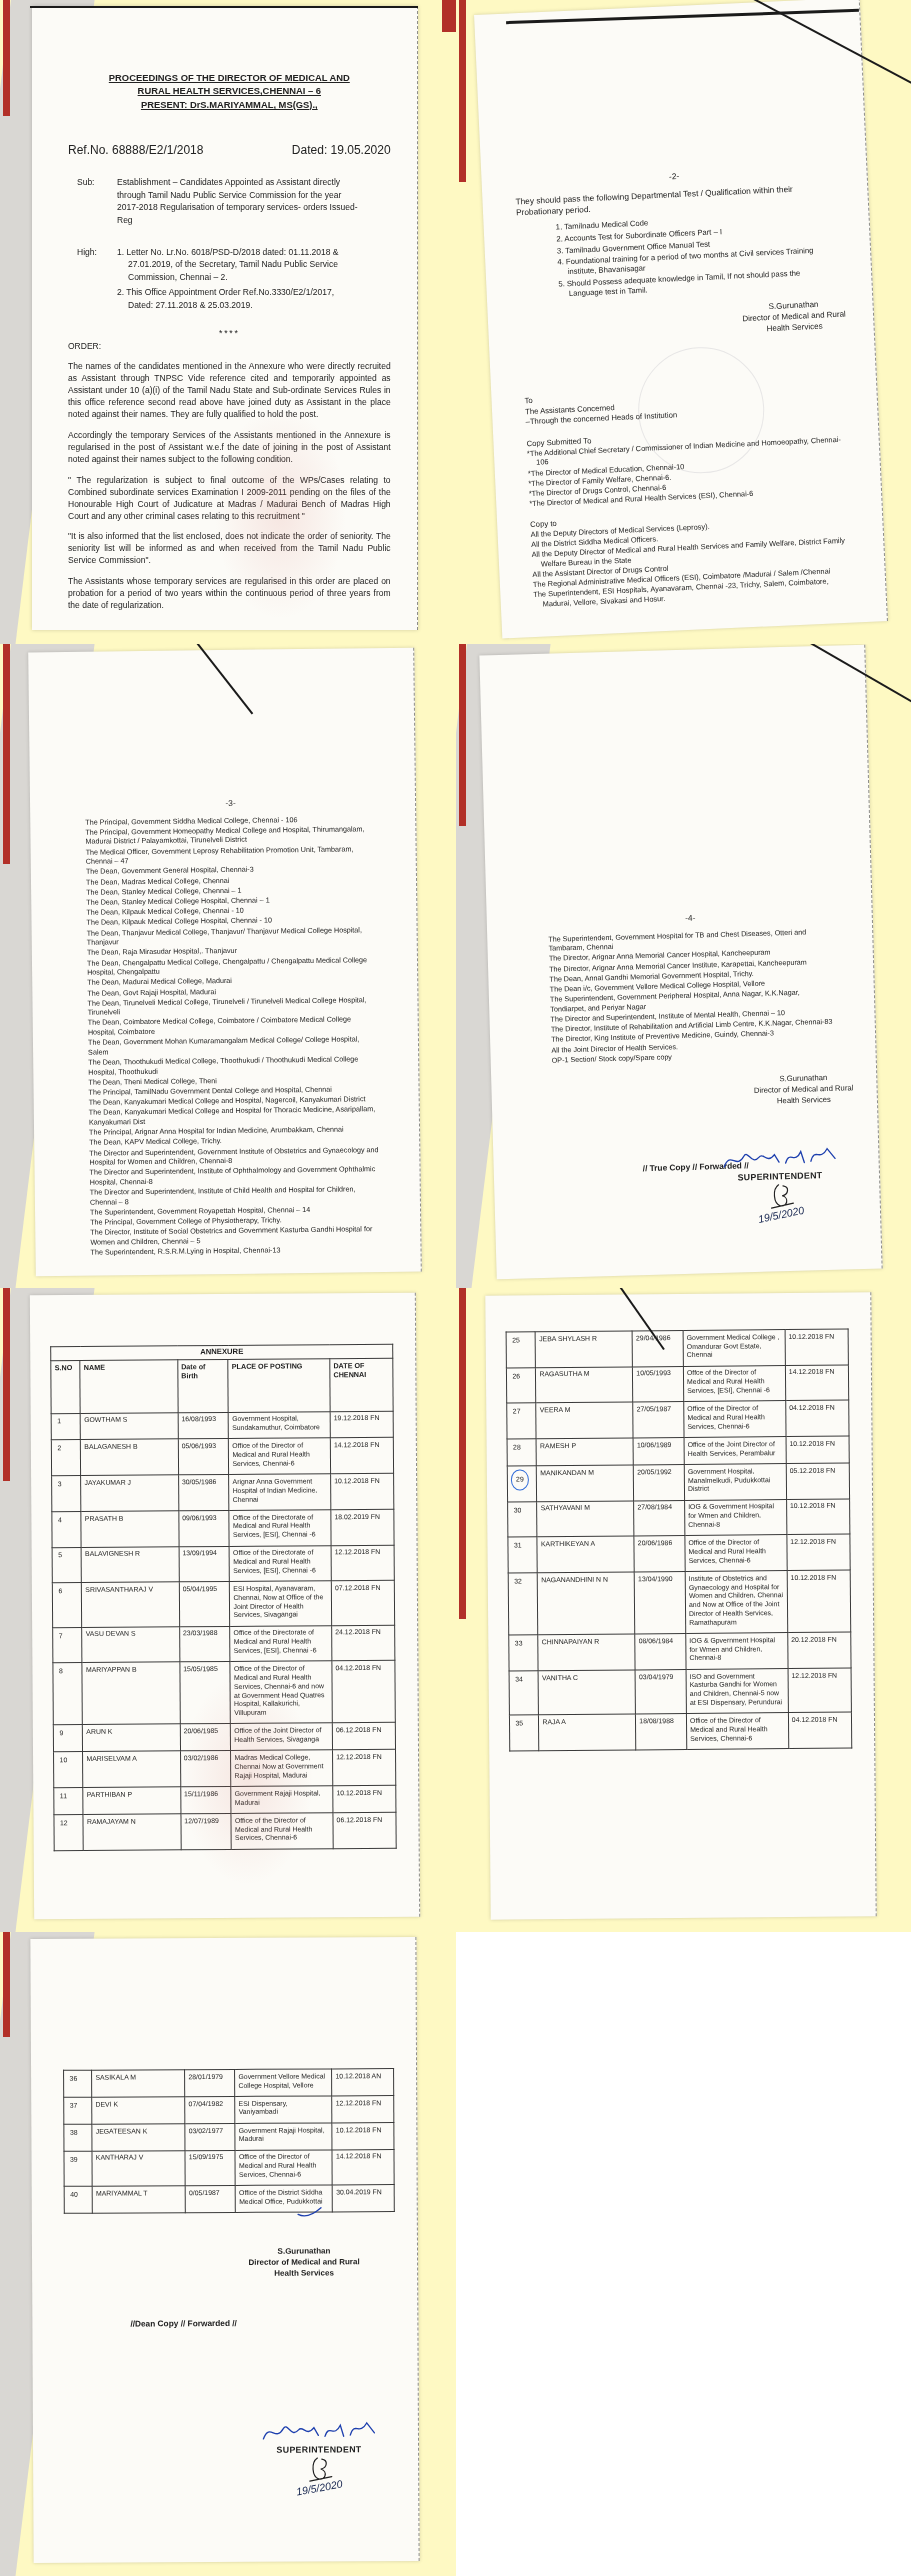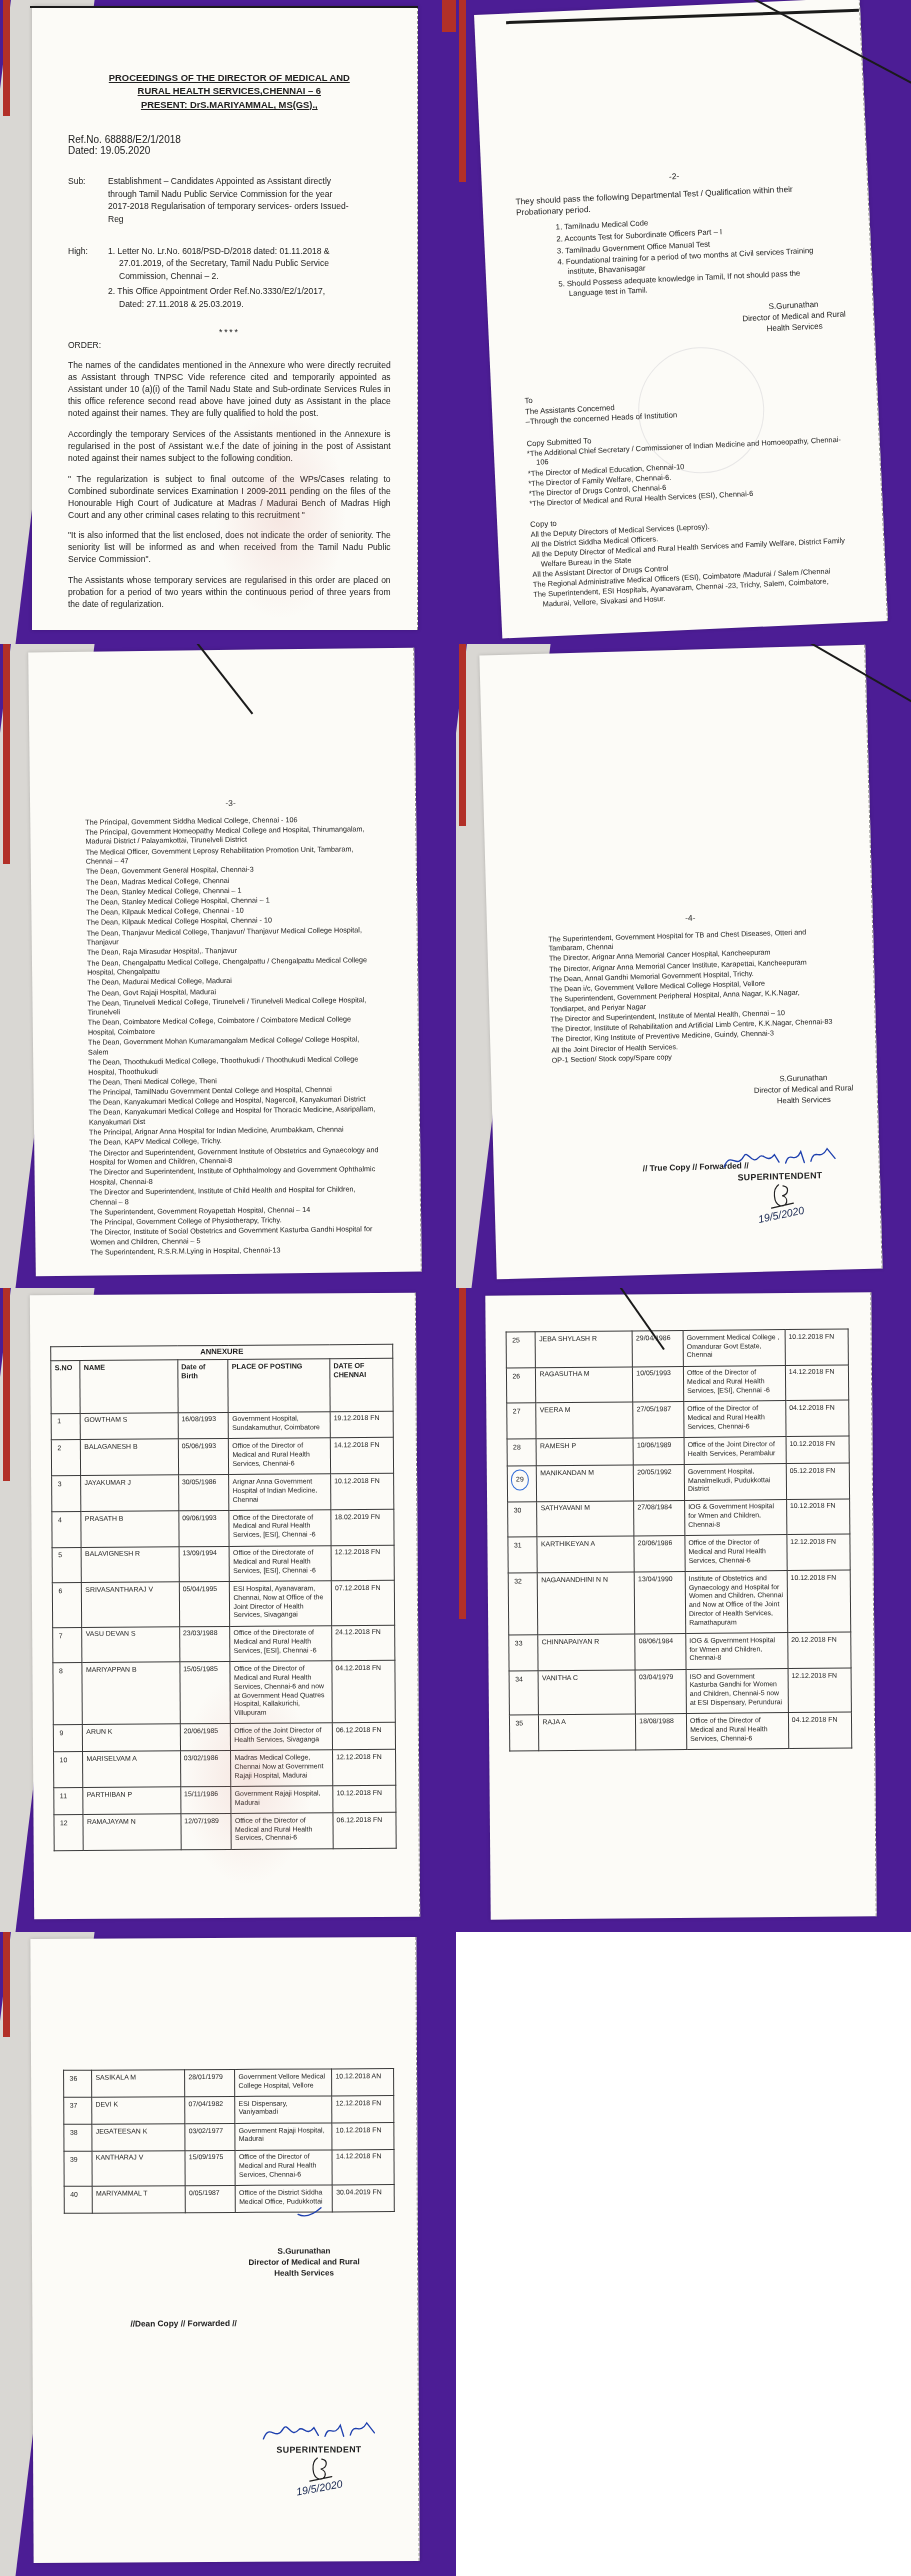--- a/index.html
+++ b/index.html
@@ -4,42 +4,42 @@
 <style>
   html,body{margin:0;padding:0;}
   body{
     width:911px;height:2576px;
     background:#ffffff;
     font-family:"Liberation Sans", sans-serif;
     color:#222;
     position:relative;
   }
   .grid{display:grid;grid-template-columns:456px 456px;grid-auto-rows:644px;width:911px;}
-  .tile{position:relative;overflow:hidden;background:#4c1d95;}
+  .tile{position:relative;overflow:hidden;background:#fef9c3;}
   .tile.empty{background:#ffffff;}
   
   .red-strip{position:absolute;left:3.3px;top:0;width:7.2px;background:#b23028;z-index:1;}
   .red-corner{position:absolute;right:0;top:0;width:14.3px;height:32px;background:#b23028;z-index:1;}
   .under-sheet{position:absolute;left:-30px;top:-22px;width:83px;height:716px;background:#d9d7d3;transform:rotate(7deg);z-index:1;}
   .topline{position:absolute;left:30px;top:5.5px;width:388px;height:2.2px;background:#1a1a1a;z-index:4;}
   .diag{position:absolute;background:#1b1b1b;z-index:4;}
   .sheet{
     position:absolute;left:32px;top:5.5px;width:386px;height:624px;
     background:#fcfbf7;border-right:1.1px dashed #8d8d89;
     box-shadow:0 0 3.9px rgba(0,0,0,.18);
     box-sizing:border-box;z-index:2;
   }
   .smudge{position:absolute;width:143px;height:231px;z-index:3;pointer-events:none;
     background:radial-gradient(ellipse at center, rgba(214,120,110,.16), rgba(214,120,110,0) 65%);}
   
   .sheet.p1{padding:65px 26.4px 0 36px;}
   .p1 .title-line{text-align:center;font-weight:bold;text-decoration:underline;font-size:9.4px;line-height:13.8px;}
-  .refrow{display:flex;justify-content:space-between;margin-top:22px;font-size:10px;flex-direction:column;}
+  .refrow{display:flex;justify-content:space-between;margin-top:31px;font-size:12px;}
   .labrow{display:flex;margin-top:19px;font-size:8.5px;line-height:12.7px;}
-  .lab{width:40px;flex:none;}
+  .lab{width:40px;flex:none;margin-left:9px;}
   .labtxt{width:242px;}
   .read-item{padding-left:11px;text-indent:-11px;margin-bottom:2.2px;}
   .stars{text-align:center;margin:14.3px 0 2.2px;letter-spacing:1.7px;font-size:8.8px;}
   .order-label{font-size:8.5px;margin-top:3.3px;}
   .bodyp{font-size:8.5px;line-height:12px;text-align:justify;margin:8.8px 0 0 0;}
   
   .sheet.p2{padding:165px 33px 0 33px;transform:rotate(-2.6deg);}
   .pgnum{text-align:center;font-size:8.3px;margin-bottom:7.7px;}
   .p2 .intro{font-size:8.3px;line-height:11.6px;width:309px;}
   .p2 .tests{margin:5.5px 0 0 39px;font-size:7.7px;line-height:10px;width:259px;}

